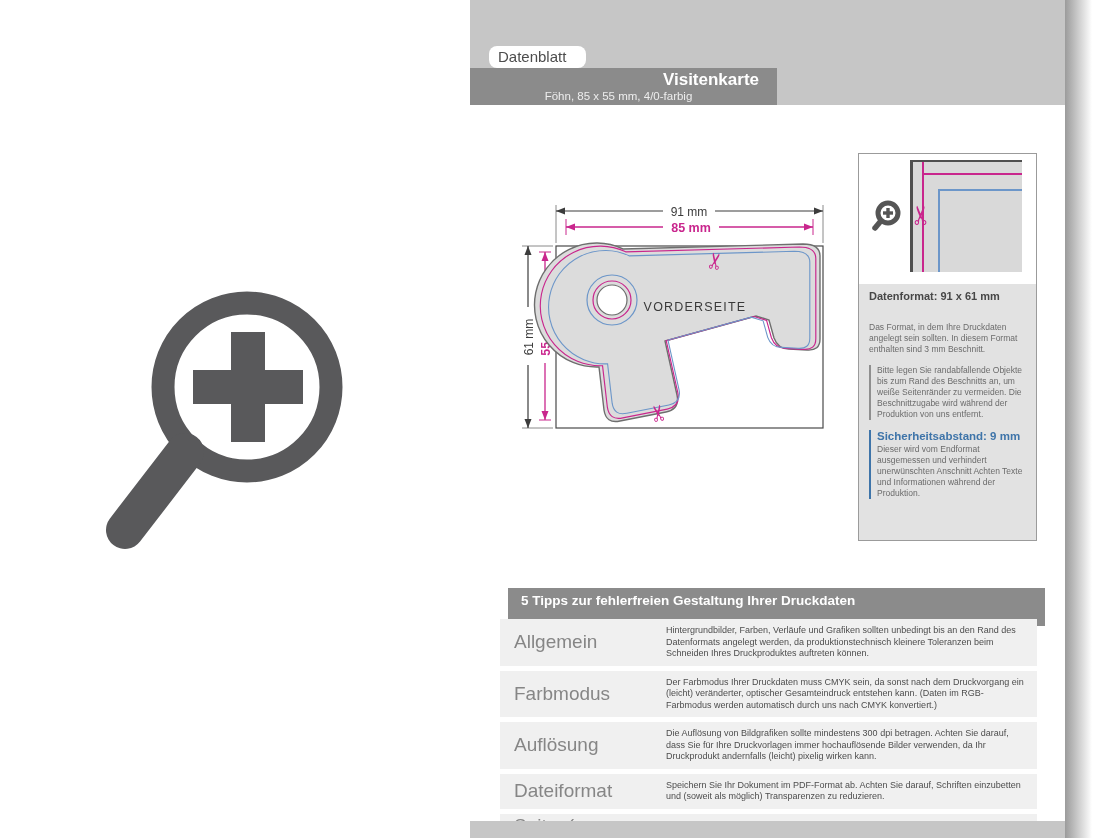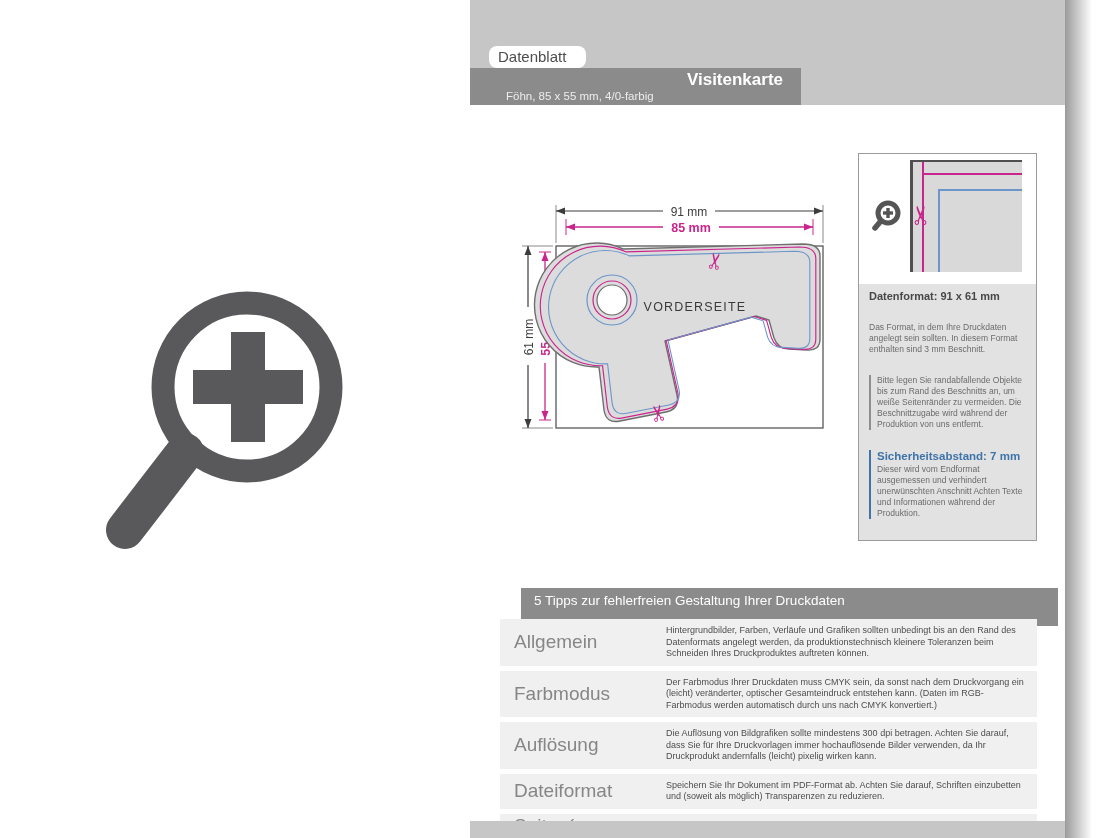--- a/index.html
+++ b/index.html
@@ -4,62 +4,62 @@
 <style>
   html,body{margin:0;padding:0;background:#ffffff;}
   .canvas{position:relative;width:1117px;height:838px;background:#ffffff;overflow:hidden;
           font-family:"Liberation Sans",sans-serif;color:#4a4a4a;}
   .abs{position:absolute;}
 
   
   .top-band{left:470px;top:0;width:595px;height:105px;background:#c6c6c6;}
   .tab{left:489px;top:46px;width:97px;height:22px;background:#ffffff;
        font-size:15px;color:#4d4d4d;line-height:22px;padding-left:9px;box-sizing:border-box;border-radius:8px;}
-  .header-bar{left:470px;top:68px;width:331px;height:37px;background:#8b8b8b;color:#ffffff;
+  .header-bar{left:470px;top:68px;width:307px;height:37px;background:#8b8b8b;color:#ffffff;
               box-sizing:border-box;padding-top:2px;}
   .header-title{text-align:right;padding-right:18px;font-size:17px;font-weight:bold;line-height:19px;}
-  .header-sub{text-align:left;padding-right:46px;font-size:11.5px;color:#ededed;line-height:14px;margin-left:36px;}
+  .header-sub{text-align:center;padding-right:46px;font-size:11.5px;color:#ededed;line-height:14px;margin-left:36px;}
 
   
   .shadow{left:1065px;top:0;width:27px;height:838px;
           background:linear-gradient(to right, rgba(130,130,130,.8), rgba(255,255,255,0));}
 
   
   .footer-band{left:470px;top:821px;width:595px;height:17px;background:#c6c6c6;}
 
   
   .panel{left:858px;top:153px;width:179px;height:388px;background:#ffffff;
          border:1px solid #9b9b9b;box-sizing:border-box;}
   .panel-body{position:absolute;left:0;right:0;top:130px;bottom:0;background:#e2e2e2;
               padding:6px 8px 0 10px;box-sizing:border-box;}
   .pb-title{font-size:11px;font-weight:bold;color:#474747;margin:0 0 20px 0;}
   .pb-text{font-size:8.5px;line-height:11px;color:#6b6b6b;margin:0;}
-  .pb-block{margin-top:20px;}
+  .pb-block{margin-top:10px;}
   .bl-gray{border-left:2px solid #8f8f8f;padding-left:6px;}
   .bl-magenta{border-left:2px solid #c9268d;padding-left:6px;}
   .bl-blue{border-left:2px solid #3e74a9;padding-left:6px;}
   .magenta-t{color:#c9268d;}
   .blue-t{color:#3e74a9;}
   .cut-line1{font-size:11px;font-weight:bold;margin:0;}
   .cut-line2{font-size:12px;font-weight:bold;margin:0 0 2px 0;}
   .safety-title{font-size:11.5px;font-weight:bold;margin:0 0 2px 0;}
 
   
   .detail{position:absolute;left:51px;top:6px;width:112px;height:112px;background:#d9d9d9;
           border-left:3px solid #4f4f4f;border-top:2px solid #4f4f4f;box-sizing:border-box;}
   .d-vline-m{position:absolute;left:9px;top:0;width:2px;bottom:0;background:#c9268d;}
   .d-hline-m{position:absolute;left:9px;top:11px;right:0;height:2px;background:#c9268d;}
   .d-vline-b{position:absolute;left:25px;top:27px;width:2px;bottom:0;background:#6c96c9;}
   .d-hline-b{position:absolute;left:25px;top:27px;right:0;height:2px;background:#6c96c9;}
   .d-scissors{position:absolute;left:-3px;top:40px;font-size:26px;color:#c9268d;
               transform:rotate(-90deg);line-height:26px;}
 
   
-  .tips-header{left:521px;top:588px;width:537px;height:38px;background:#8b8b8b;color:#ffffff;
-               font-size:13.5px;line-height:26px;padding-left:13px;box-sizing:border-box;}
+  .tips-header{left:508px;top:588px;width:537px;height:38px;background:#8b8b8b;color:#ffffff;
+               font-size:13.5px;line-height:26px;padding-left:13px;box-sizing:border-box;font-weight:bold;}
   .tips{left:500px;top:619px;width:537px;}
   .tip-row{display:flex;background:#f0f0f0;margin-bottom:5px;align-items:center;}
   .tip-label{width:152px;min-width:152px;padding-left:14px;font-size:19px;color:#868686;}
   .tip-text{flex:1;font-size:9px;line-height:11.5px;color:#4d4d4d;padding:6px 10px 6px 0;}
   .r3{min-height:43px;} .r2{min-height:32px;}
 
   .dim-label{font-size:12px;fill:#3c3c3c;}
   .dim-label-m{font-size:12.5px;font-weight:bold;fill:#c9268d;}
   svg text{font-family:"Liberation Sans",sans-serif;}
 </style>
@@ -167,21 +167,21 @@
     <div class="panel-body">
       <p class="pb-title">Datenformat: 91 x 61 mm</p>
       <p class="pb-text">Das Format, in dem Ihre Druckdaten angelegt sein sollten. In diesem Format enthalten sind 3 mm Beschnitt.</p>
 
       <div class="pb-block bl-gray">
         <p class="pb-text">Bitte legen Sie randabfallende Objekte bis zum Rand des Beschnitts an, um weiße Seitenränder zu vermeiden. Die Beschnittzugabe wird während der Produktion von uns entfernt.</p>
       </div>
 
 
       <div class="pb-block bl-blue">
-        <p class="safety-title blue-t">Sicherheitsabstand: 7 mm</p>
+        <p class="safety-title blue-t">Sicherheitsabstand: 9 mm</p>
         <p class="pb-text">Dieser wird vom Endformat ausgemessen und verhindert unerwünschten Anschnitt Achten Texte und Informationen während der Produktion.</p>
       </div>
     </div>
   </div>
 
   <div class="abs tips-header">5 Tipps zur fehlerfreien Gestaltung Ihrer Druckdaten</div>
   <div class="abs tips">
     <div class="tip-row r3">
       <div class="tip-label">Allgemein</div>
       <div class="tip-text">Hintergrundbilder, Farben, Verläufe und Grafiken sollten unbedingt bis an den Rand des Datenformats angelegt werden, da produktionstechnisch kleinere Toleranzen beim Schneiden Ihres Druckproduktes auftreten können.</div>

